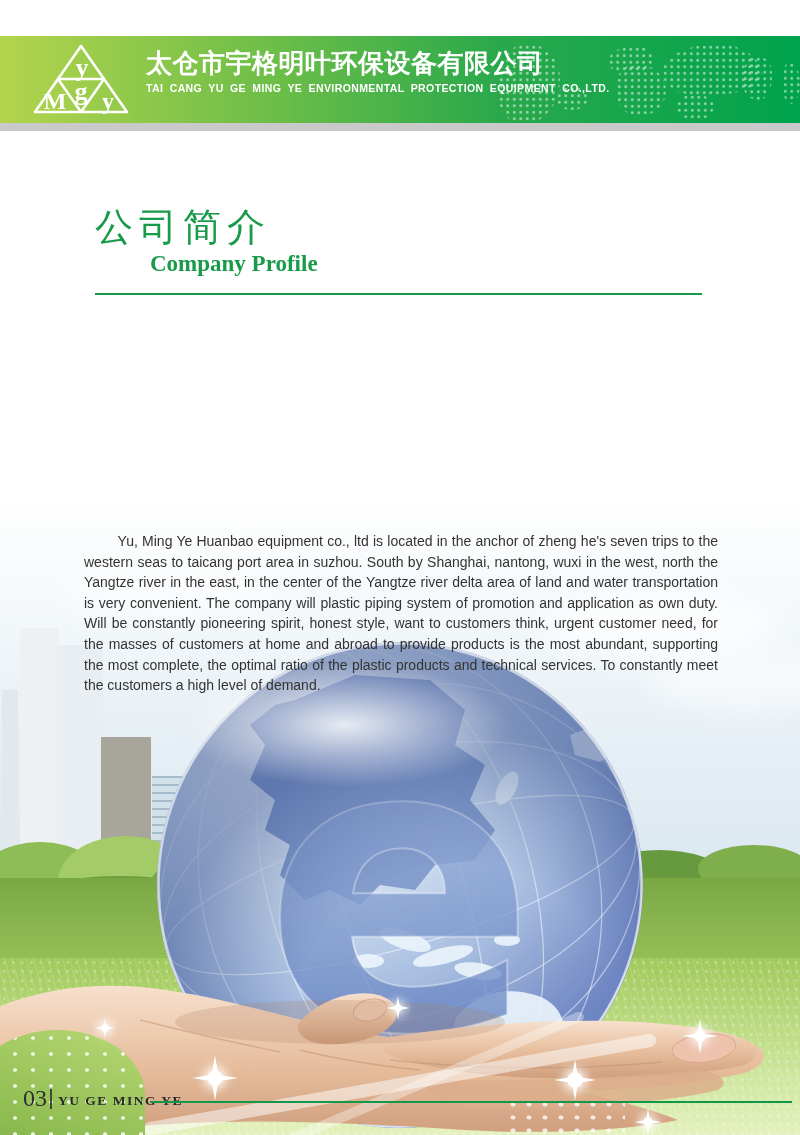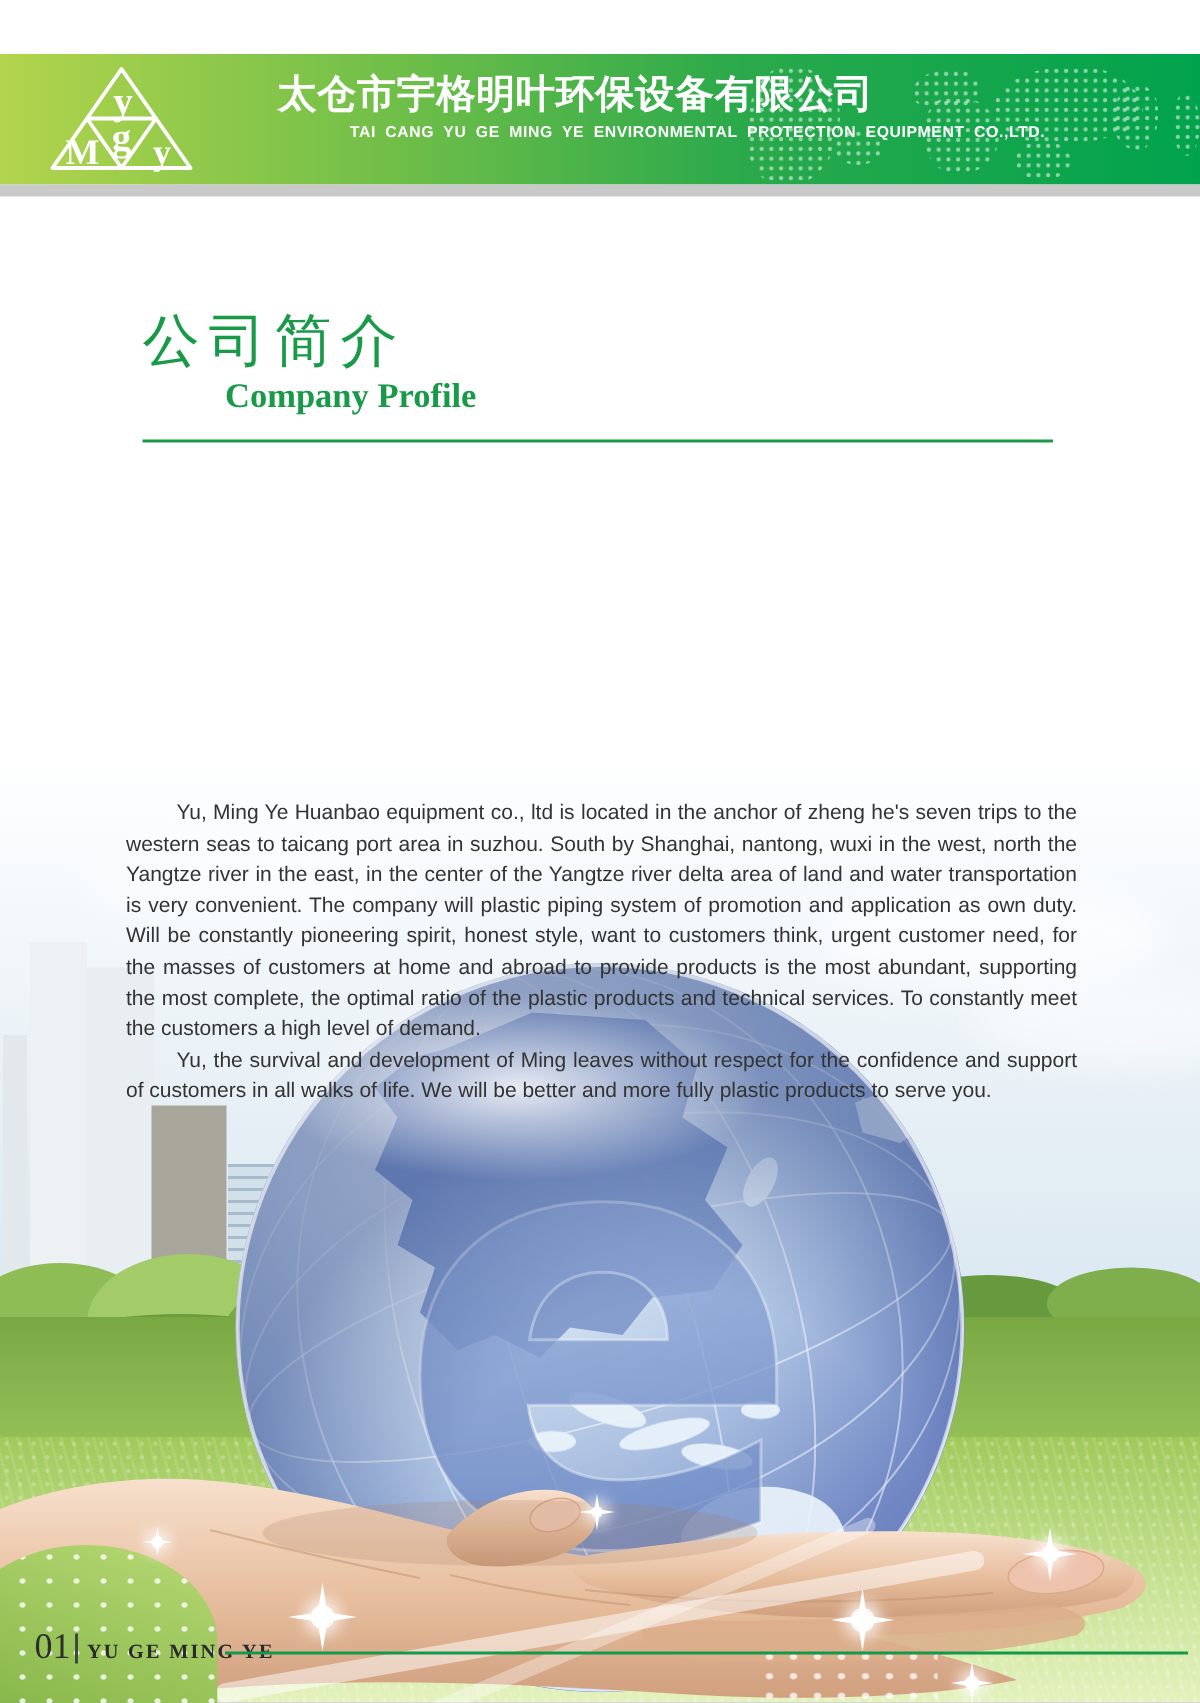--- a/index.html
+++ b/index.html
@@ -87,25 +87,25 @@
       background-size:6.5px 6.5px;}
   .db1{left:498px;top:8px;width:62px;height:80px;border-radius:46% 54% 60% 40%/55% 45% 60% 40%;}
   .db2{left:556px;top:50px;width:32px;height:24px;border-radius:50%;}
   .db3{left:608px;top:10px;width:46px;height:28px;border-radius:55% 45% 50% 50%/60% 50% 50% 40%;}
   .db4{left:616px;top:28px;width:50px;height:52px;border-radius:40% 60% 55% 45%/45% 55% 50% 50%;}
   .db5{left:662px;top:8px;width:100px;height:52px;border-radius:55% 45% 60% 40%/55% 60% 40% 45%;}
   .db6{left:676px;top:58px;width:38px;height:26px;border-radius:50%;}
   .db7{left:742px;top:20px;width:30px;height:44px;border-radius:50% 50% 45% 55%/60% 40% 55% 45%;}
   .db8{left:782px;top:26px;width:18px;height:42px;border-radius:40% 60% 50% 50%/50%;}
   .logo{position:absolute;left:30px;top:6px;width:102px;height:74px;}
-  .banner-titles{position:absolute;left:146px;top:10px;width:560px;margin-left:39px;}
+  .banner-titles{position:absolute;left:146px;top:10px;width:560px;}
   .title-zh{margin:0;color:#ffffff;font-size:26px;font-weight:bold;letter-spacing:.5px;
       font-family:"DejaVu Sans","Liberation Sans",sans-serif;line-height:34px;}
   .title-en{margin:2px 0 0 0;color:#ffffff;font-size:10.5px;font-weight:bold;letter-spacing:.4px;
-      word-spacing:3px;line-height:13px;text-align:center;}
+      word-spacing:3px;line-height:13px;}
   .gray-strip{position:absolute;left:0;top:123px;width:800px;height:8px;background:#c9c9c9;z-index:10;}
 
   
   .content{position:absolute;inset:0;z-index:5;}
   .sec-title{position:absolute;left:95px;top:202px;margin:0;font-size:38px;font-weight:normal;
       letter-spacing:6px;color:#189a49;font-family:"DejaVu Sans","Liberation Sans",sans-serif;}
   .sec-sub{position:absolute;left:150px;top:251px;margin:0;font-size:23px;font-weight:bold;
       color:#189a49;font-family:"Liberation Serif","DejaVu Serif",serif;text-align:center;}
   .rule{position:absolute;left:95px;top:293px;width:607px;height:2px;background:#189a49;}
   .p-zh{position:absolute;left:84px;top:321px;width:634px;margin:0;
@@ -286,24 +286,23 @@
     </div>
   </header>
   <div class="gray-strip"></div>
 
   <section class="content">
     <h2 class="sec-title">公司简介</h2>
     <div class="sec-sub">Company Profile</div>
     <div class="rule"></div>
     <div class="p-en-wrap">
       <p class="p-en">Yu, Ming Ye Huanbao equipment co., ltd is located in the anchor of zheng he's seven trips to the western seas to taicang port area in suzhou. South by Shanghai, nantong, wuxi in the west, north the Yangtze river in the east, in the center of the Yangtze river delta area of land and water transportation is very convenient. The company will plastic piping system of promotion and application as own duty. Will be constantly pioneering spirit, honest style, want to customers think, urgent customer need, for the masses of customers at home and abroad to provide products is the most abundant, supporting the most complete, the optimal ratio of the plastic products and technical services. To constantly meet the customers a high level of demand.</p>
-      <p class="p-en">Yu, the survival and development of Ming leaves without respect for the confidence and support of customers in all walks of life. We will be better and more fully plastic products to serve you.</p>
     </div>
   </section>
 
   <footer class="footer">
-    <span class="page-num">01</span>
+    <span class="page-num">03</span>
     <span class="f-bar"></span>
     <span class="f-brand">YU GE MING YE</span>
     <span class="f-line"></span>
   </footer>
 
 </div>
 
 </body></html>

